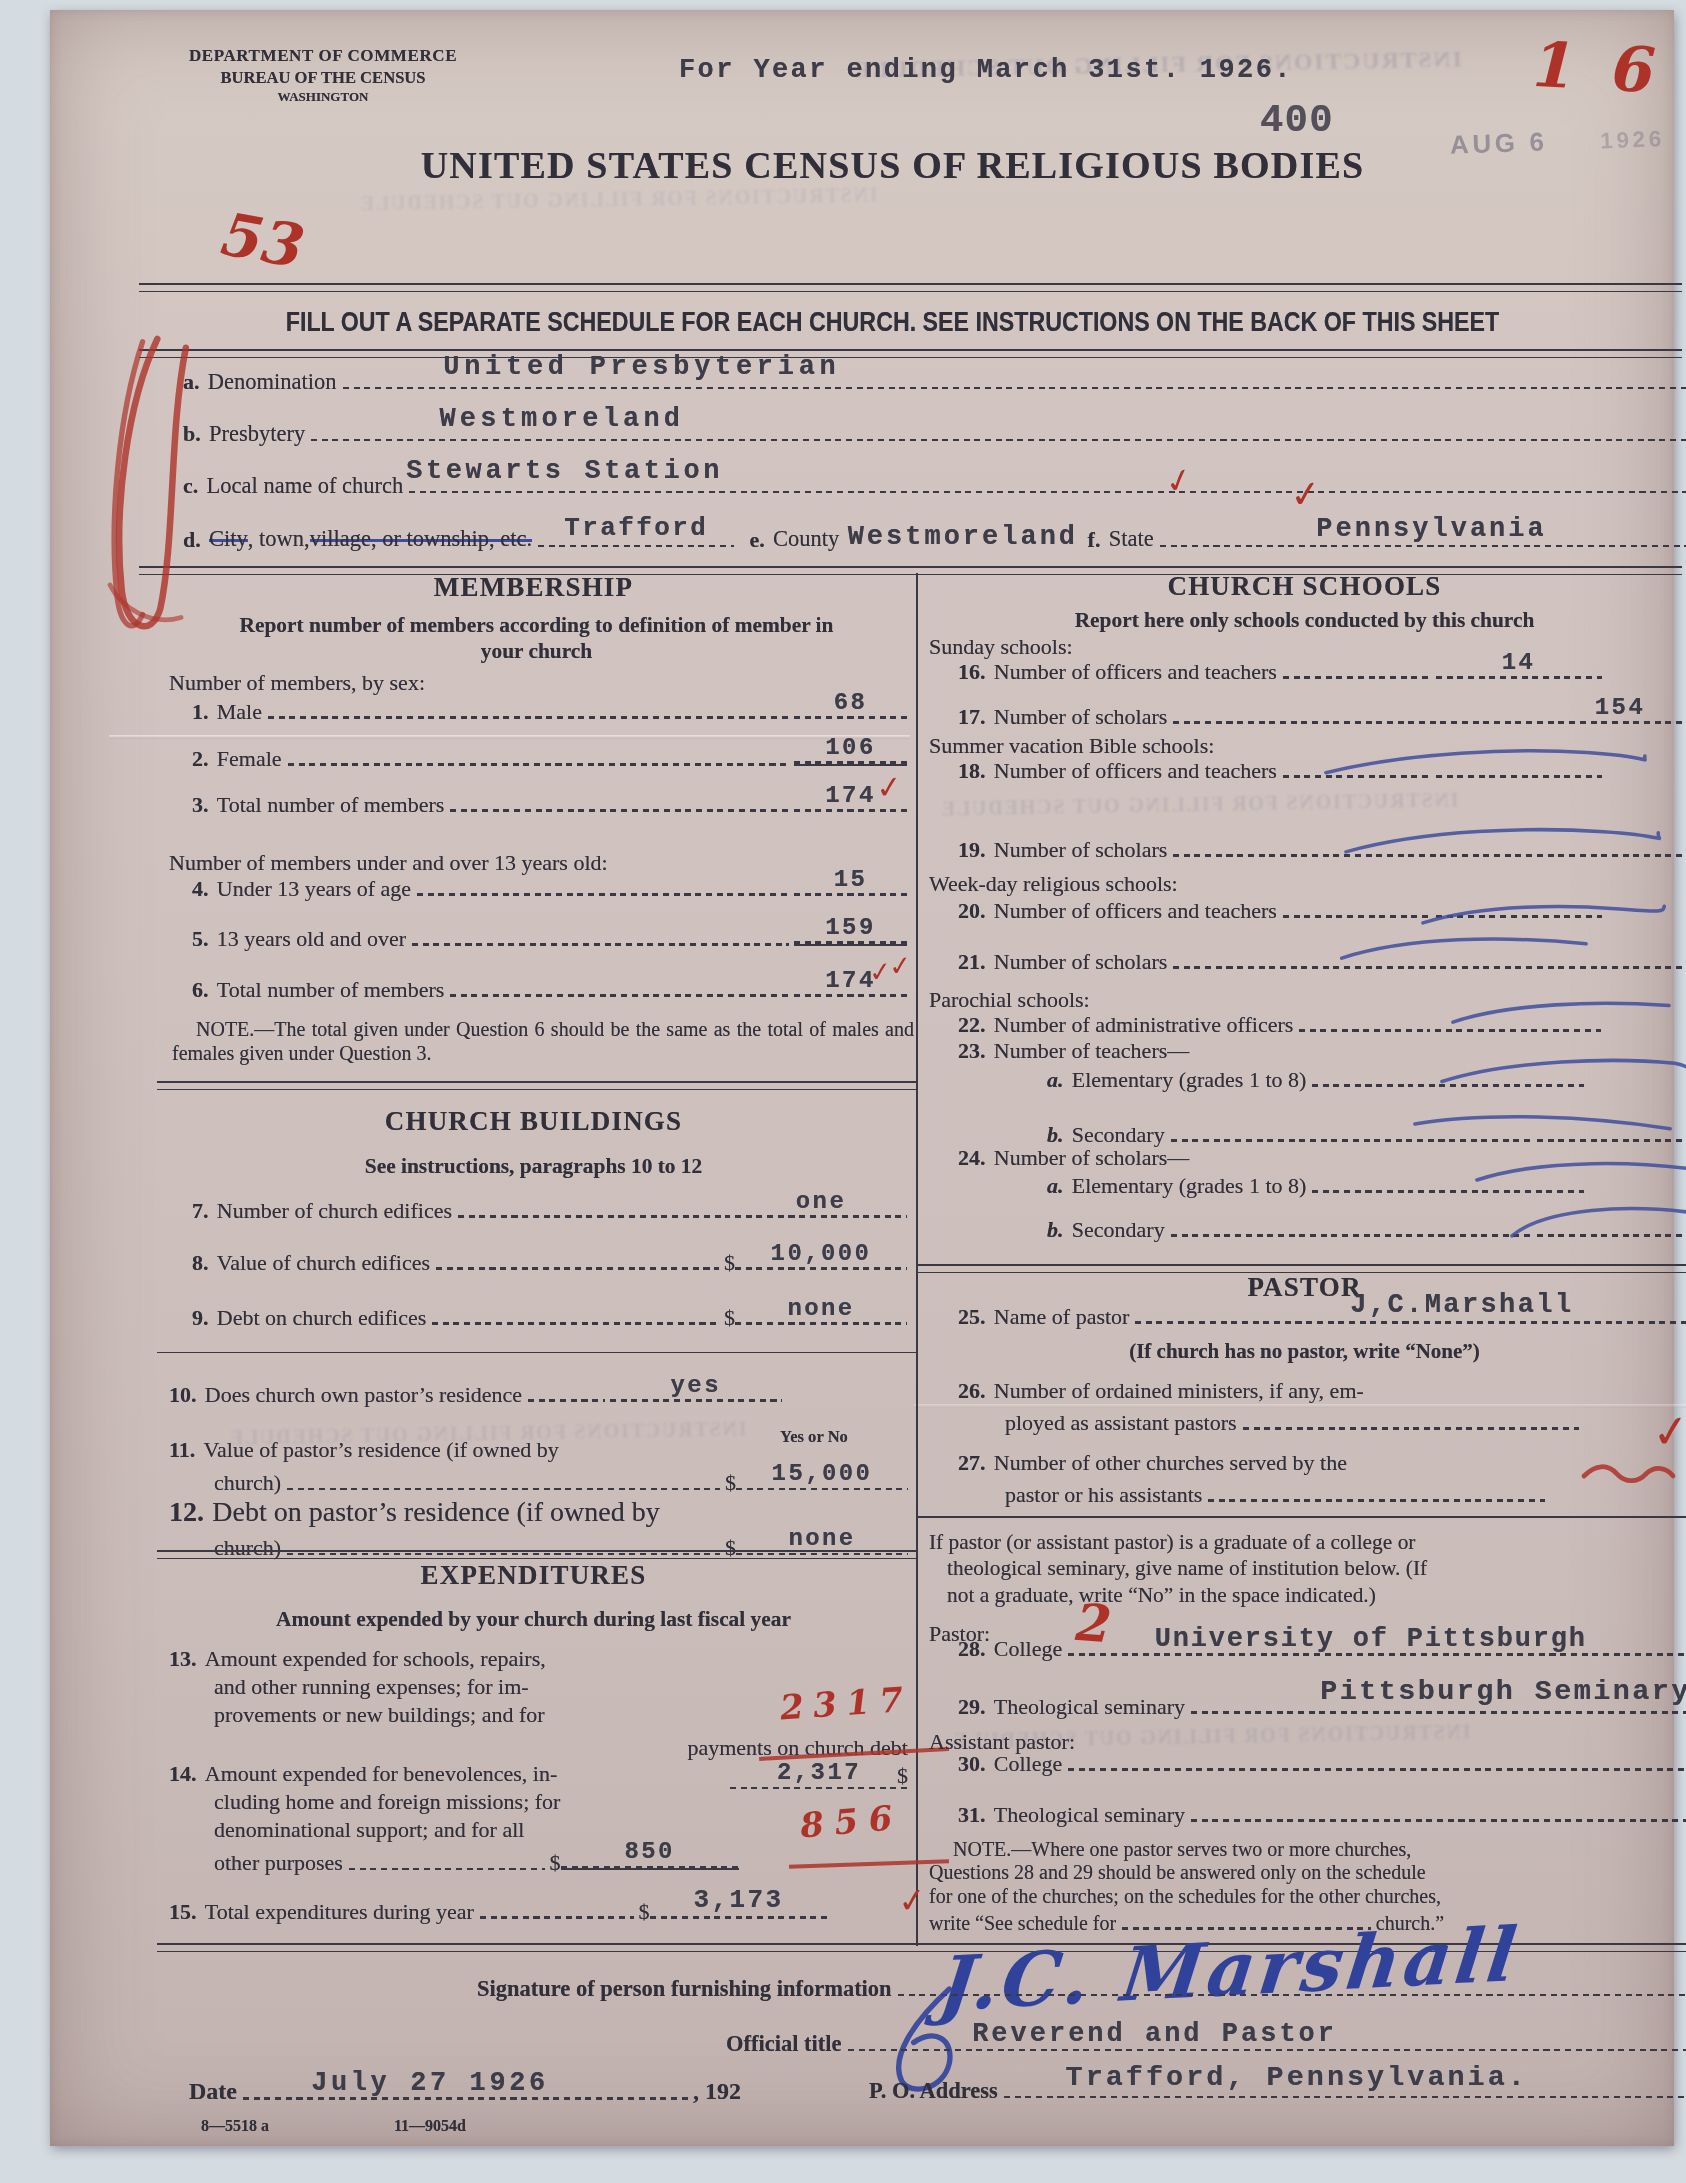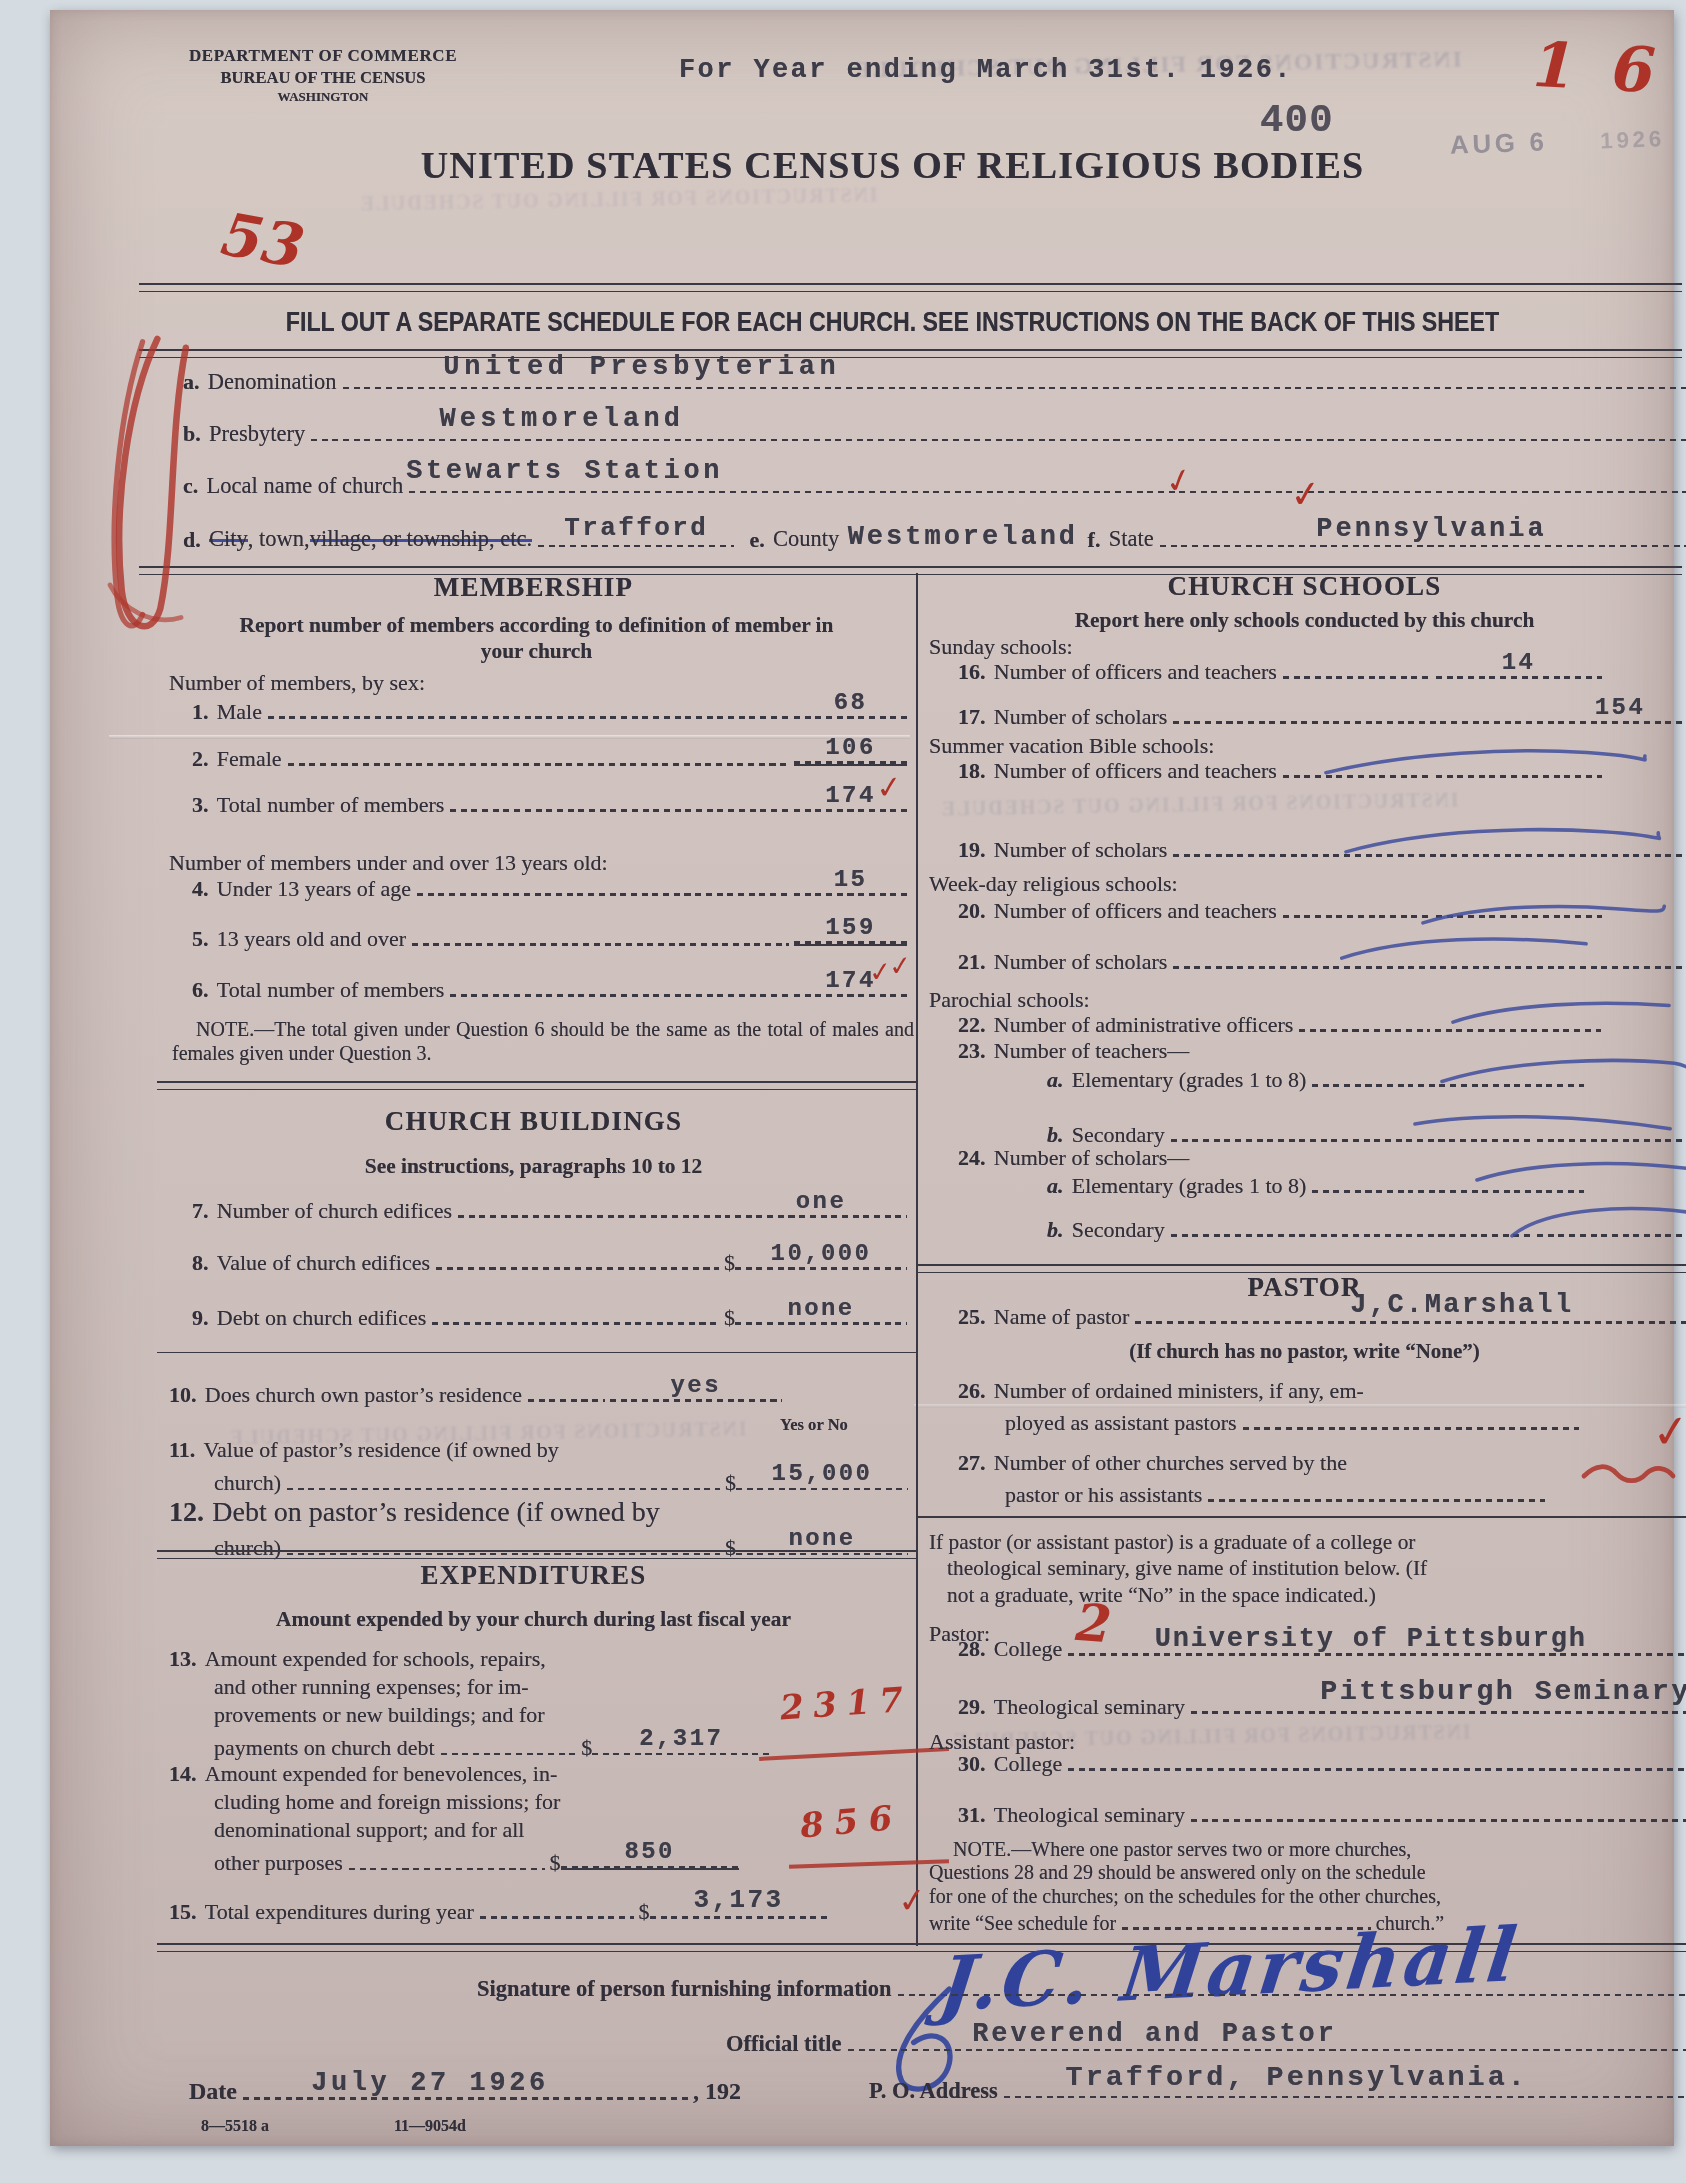--- a/index.html
+++ b/index.html
@@ -19,21 +19,21 @@
   .qn{font-weight:bold;padding-right:8.3px;white-space:nowrap;}
   .ql{white-space:nowrap;}
   .fill{flex:1;height:2.4px;margin:0 4.7px 4.2px 6px;
         background:repeating-linear-gradient(90deg,#3a3943 0 6px,transparent 6px 10.7px);position:relative;}
   .fill2{position:relative;height:2.4px;margin:0 0 4.2px 0;
         background:repeating-linear-gradient(90deg,#3a3943 0 6px,transparent 6px 10.7px);}
   .tv{position:absolute;bottom:3.6px;left:50%;transform:translateX(-50%);font-size:24px;}
   .sechead{font-size:27px;font-weight:bold;letter-spacing:1.2px;}
   .intro{font-size:21.4px;font-weight:bold;}
   .note{font-size:20px;}
-  .hint{font-size:16.6px;font-weight:bold;}
+  .hint{font-size:16.6px;font-weight:bold;margin-top:12px;}
   .drule{position:absolute;height:6.5px;border-top:2.4px solid #3a3943;border-bottom:1.8px solid #3a3943;}
   .srule{position:absolute;height:1.8px;background:#3a3943;}
   .vline{position:absolute;width:1.8px;background:#3a3943;}
   .bstrike{position:relative;background:linear-gradient(to bottom,transparent 52%,#3f4e9c 52%,#3f4e9c 62%,transparent 62%);}
   .rcheck{position:absolute;color:#ad3329;font-weight:bold;transform:rotate(-6deg);font-family:"DejaVu Sans",sans-serif;}
   .ghost{position:absolute;transform:scaleX(-1) rotate(1deg);font-weight:bold;color:rgba(58,60,110,.16);
          filter:blur(1.2px);letter-spacing:1.8px;font-size:24px;white-space:nowrap;}
   .crease{position:absolute;height:4.2px;background:linear-gradient(180deg,rgba(255,255,255,.55),rgba(130,105,105,.18));}
   .stamp{position:absolute;font-family:"Liberation Sans",sans-serif;font-weight:bold;color:rgba(75,75,100,.45);
          letter-spacing:3.6px;transform:rotate(-2deg);}
@@ -254,21 +254,21 @@
   <div class="drule" style="left:107px;top:1540px;width:759px;"></div>
   <div class="abs print sechead ctr" style="left:107px;top:1550px;width:753px;">EXPENDITURES</div>
   <div class="abs print intro ctr" style="left:107px;top:1597px;width:753px;">Amount expended by your church during last fiscal year</div>
 
   <div class="abs" style="left:119px;top:1635px;width:739px;">
     <div class="print" style="font-size:22px;line-height:1.28;">
       <span class="qn b">13.</span><span>Amount expended for schools, repairs,</span><br>
       <span style="padding-left:45px;">and other running expenses; for im-</span><br>
       <span style="padding-left:45px;">provements or new buildings; and for</span>
     </div>
-    <div class="row print" style="position:relative;width:100%;margin-top:7.1px;">
+    <div class="row print" style="position:relative;width:100%;margin-top:7.1px;flex-direction:column;">
       <span class="ql" style="padding-left:45px;">payments on church debt</span>
       <span class="fill" style="max-width:136px;"></span>
           <span class="ql">$</span>
       <span class="fill2" style="width:178px;">
             <span class="tv typed">2,317</span>
           </span>
     </div>
   </div>
   <div class="abs rh" style="left:730px;top:1673px;font-size:34px;letter-spacing:9.5px;transform:rotate(-4deg);">2317</div>
   <div class="abs" style="left:709px;top:1742px;width:190px;height:3.6px;background:#ad3329;transform:rotate(-3deg);opacity:.85;"></div>

